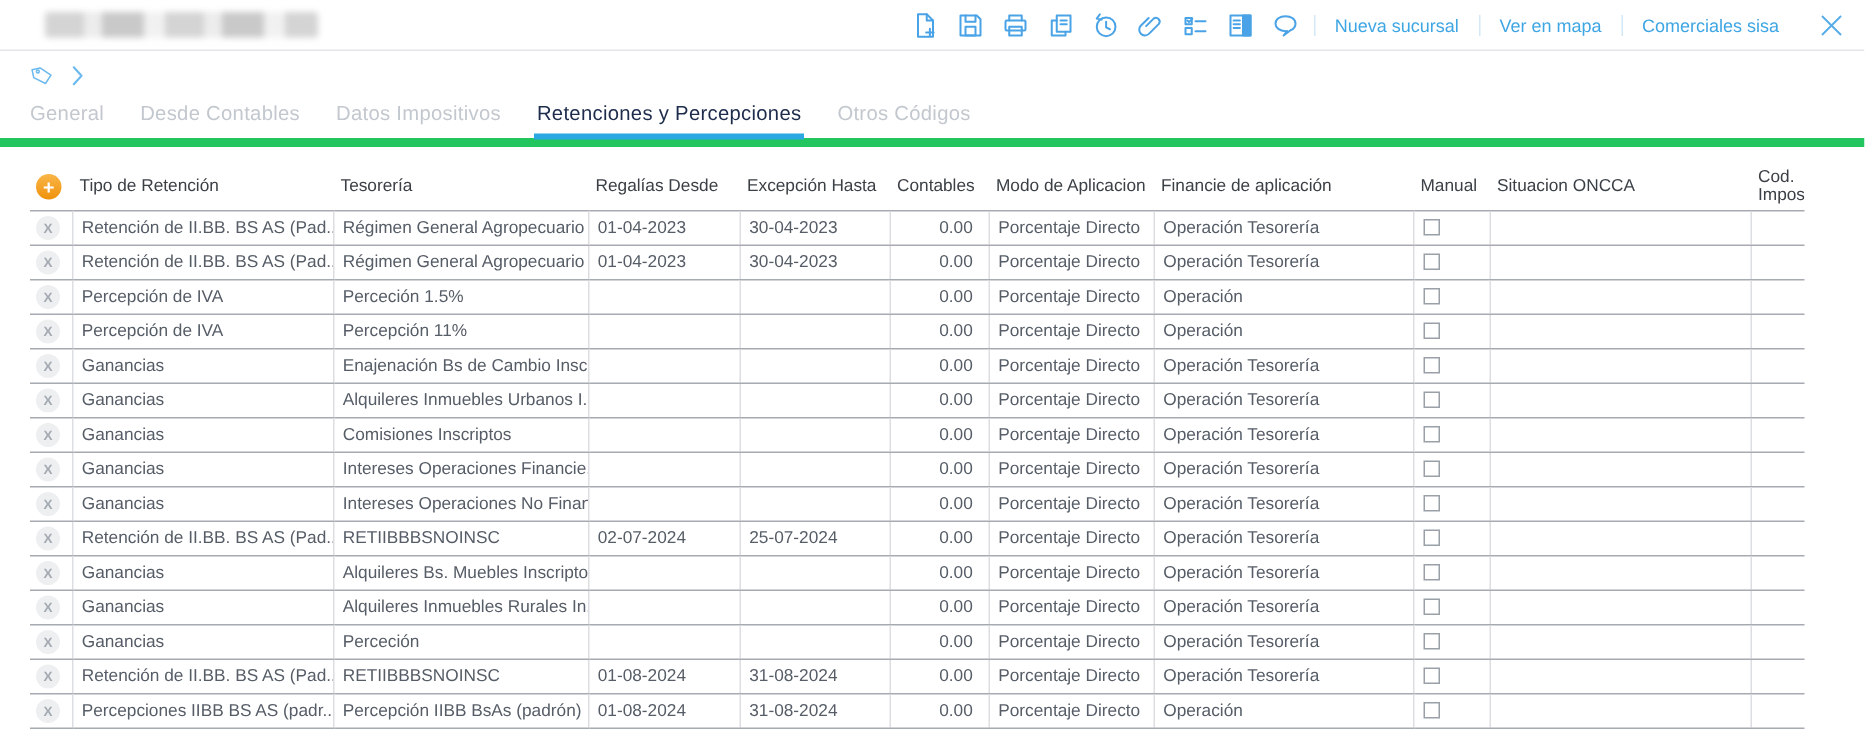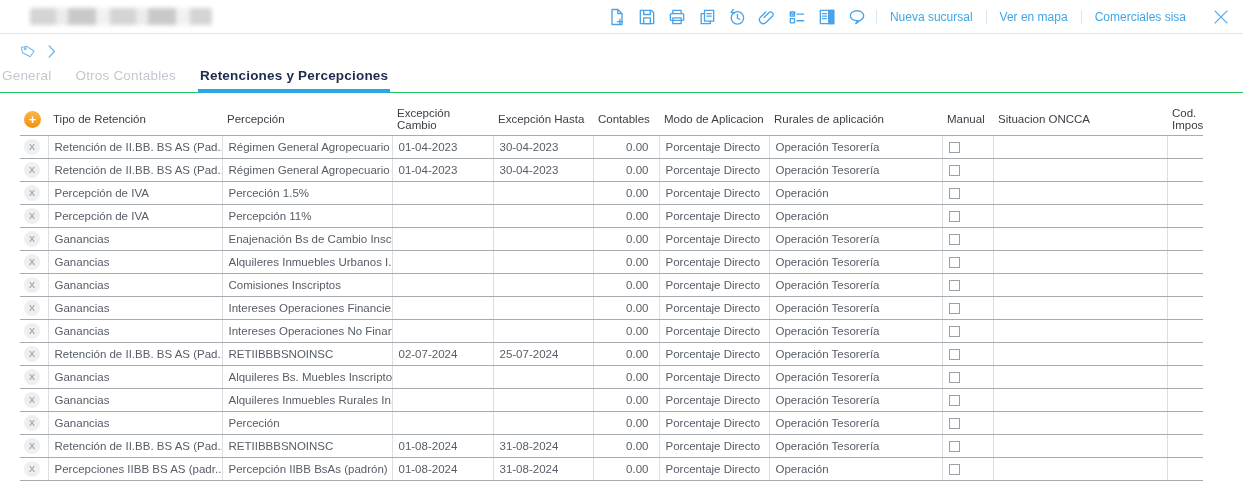--- a/index.html
+++ b/index.html
@@ -20,24 +20,24 @@
                  border-left:1px solid #d3e7f6; cursor:pointer; white-space:nowrap; }
   .close-btn { margin-left:10px; width:24px; height:24px; display:flex; align-items:center;
                justify-content:center; cursor:pointer; }
   .close-btn svg { stroke:#57ade8; stroke-width:1.4; }
 
   
   .crumb-row { display:flex; align-items:center; gap:10px; padding:10px 0 2px 20px; height:30px; }
   .crumb-row svg { stroke:#6cb9ee; fill:none; stroke-width:1.5; stroke-linecap:round; stroke-linejoin:round; }
 
   
-  .tabs { display:flex; gap:20px; border-bottom:1px solid #22c55e; }
+  .tabs { display:flex; gap:20px; padding-left:18px; border-bottom:6px solid #22c55e; }
   .tab { font-size:13.5px; color:#c3c8cf; padding:4px 2px 6px; cursor:pointer;
          border-bottom:4px solid transparent; margin-bottom:-1px; white-space:nowrap; letter-spacing:.2px; }
-  .tab.active { color:#1d2c4b; font-weight:700; border-bottom-color:#2ba7e2; }
+  .tab.active { color:#1d2c4b; font-weight:400; border-bottom-color:#2ba7e2; }
 
   
   .table-wrap { margin:11px 0 0 20px; width:1183px; }
   table { border-collapse:collapse; table-layout:fixed; width:1183px; font-size:11.5px; color:#565d67; }
   thead th { height:31px; border-bottom:1px solid #a6aab1; text-align:left; font-weight:400;
              color:#3b4046; vertical-align:middle; padding:0 5px; overflow:hidden;
              white-space:normal; line-height:12px; font-size:11.5px; }
   thead th:first-child { padding:0 0 0 4px; }
   tbody td { height:23px; border-bottom:1px solid #a6aab1; padding:0 6px; white-space:nowrap;
              overflow:hidden; vertical-align:middle; }
@@ -144,22 +144,24 @@
   </span>
   <span>
     <svg width="10" height="15" viewBox="0 0 10 16">
         <path d="M2 2 l5.5 6 L2 14"></path>
       </svg>
   </span>
 </div>
 
 <div class="tabs">
   <div class="tab">General</div>
-  <div class="tab">Otros Contables</div>
+  <div class="tab">Desde Contables</div>
+  <div class="tab">Datos Impositivos</div>
   <div class="tab active">Retenciones y Percepciones</div>
+  <div class="tab">Otros Códigos</div>
 </div>
 
 <div class="table-wrap">
   <table>
     <colgroup id="cols">
         <col style="width:28px">
         <col style="width:174px">
         <col style="width:170px">
         <col style="width:101px">
         <col style="width:100px">
@@ -169,26 +171,26 @@
         <col style="width:51px">
         <col style="width:174px">
         <col style="width:36px">
       </colgroup>
     <thead>
         <tr id="head-row">
           <th>
             <button class="add-btn">+</button>
           </th>
           <th>Tipo de Retención</th>
-          <th>Percepción</th>
-          <th>Excepción Cambio</th>
+          <th>Tesorería</th>
+          <th>Regalías Desde</th>
           <th>Excepción Hasta</th>
           <th>Contables</th>
           <th>Modo de Aplicacion</th>
-          <th>Rurales de aplicación</th>
+          <th>Financie de aplicación</th>
           <th>Manual</th>
           <th>Situacion ONCCA</th>
           <th>Cod. Impositivo</th>
         </tr>
       </thead>
     <tbody id="table-body">
         <tr>
           <td style="padding: 0px 0px 0px 4px;">
             <button class="del-btn">X</button>
           </td>

